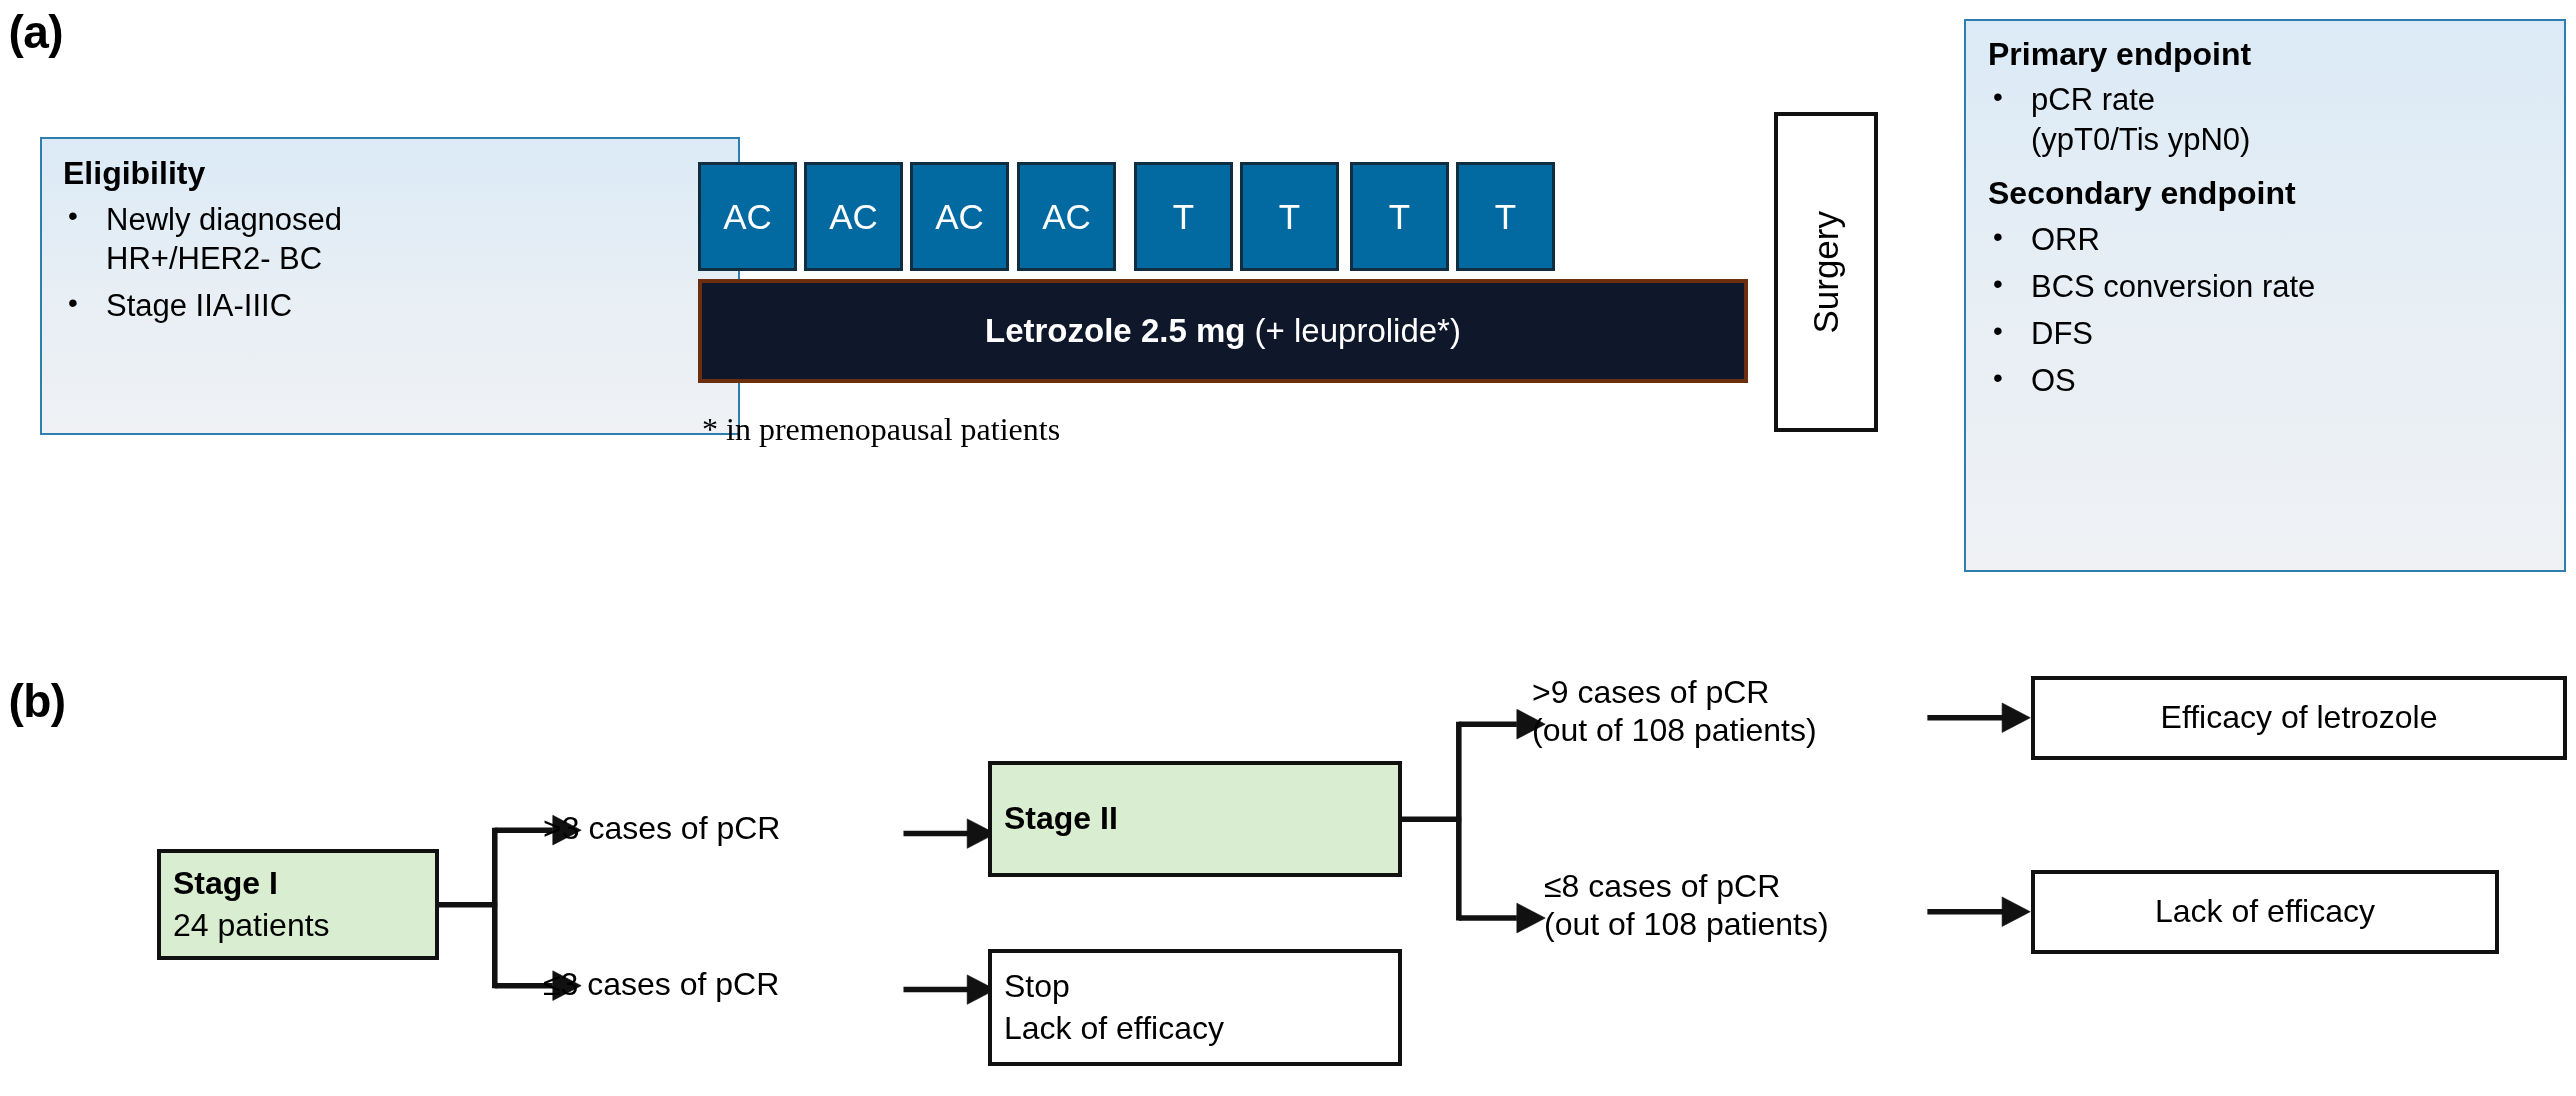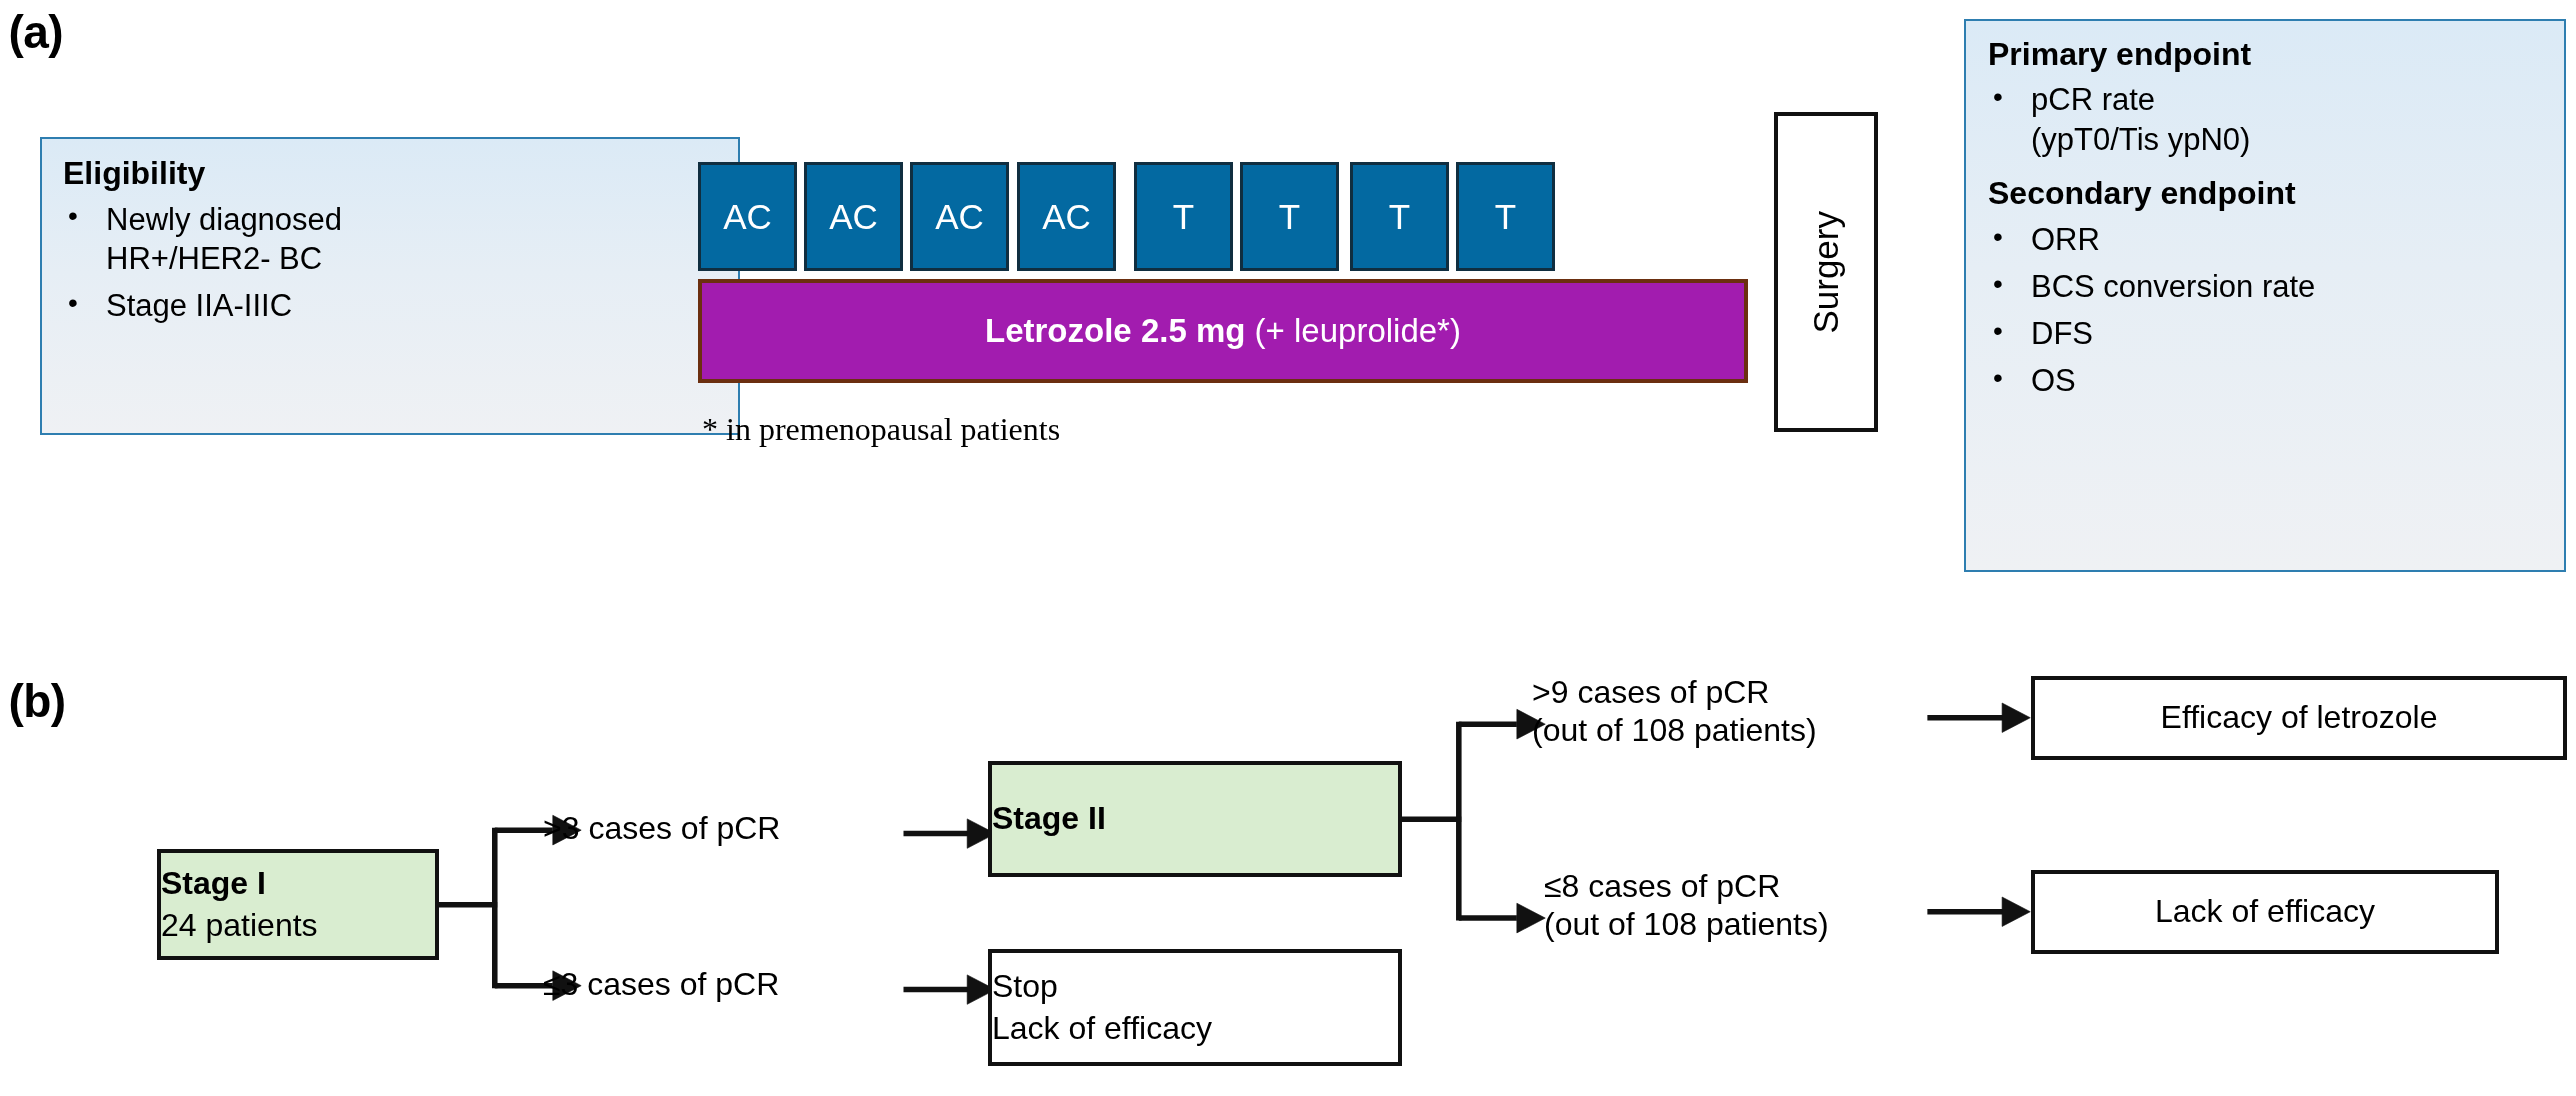--- a/index.html
+++ b/index.html
@@ -37,21 +37,21 @@
   .cyc{
     box-sizing:border-box;
     background:#0369a1;
     border:3.7px solid #102e40;
     color:#ffffff;
     display:flex;align-items:center;justify-content:center;
     font-size:35px;font-weight:400;
   }
   .letro{
     box-sizing:border-box;
-    background:#a21caf;
+    background:#0f172a;
     border:4.3px solid #6b2f10;
     color:#ffffff;
     display:flex;align-items:center;justify-content:center;
     font-size:33px;
   }
   .letro b{font-weight:bold;}
   .footnote{
     font-family:"Liberation Serif", serif;font-size:32px;line-height:1;
   }
 
@@ -62,21 +62,21 @@
   }
   .surgery span{
     writing-mode:vertical-rl;transform:rotate(180deg);
     font-size:35px;white-space:nowrap;
   }
 
   
   .node{
     box-sizing:border-box;border:4.3px solid #111111;background:#ffffff;
     display:flex;flex-direction:column;justify-content:center;
-    padding-left:0;font-size:32px;line-height:1.30;
+    padding-left:12px;font-size:32px;line-height:1.30;
   }
   .node.green{background:#d9edd0;}
   .node.center{align-items:center;padding-left:0;}
   .node b{font-weight:bold;}
 
   .flowlabel{
     font-size:32px;line-height:1.22;white-space:nowrap;
   }
   .flowlabel.two{line-height:1.20;}
 

